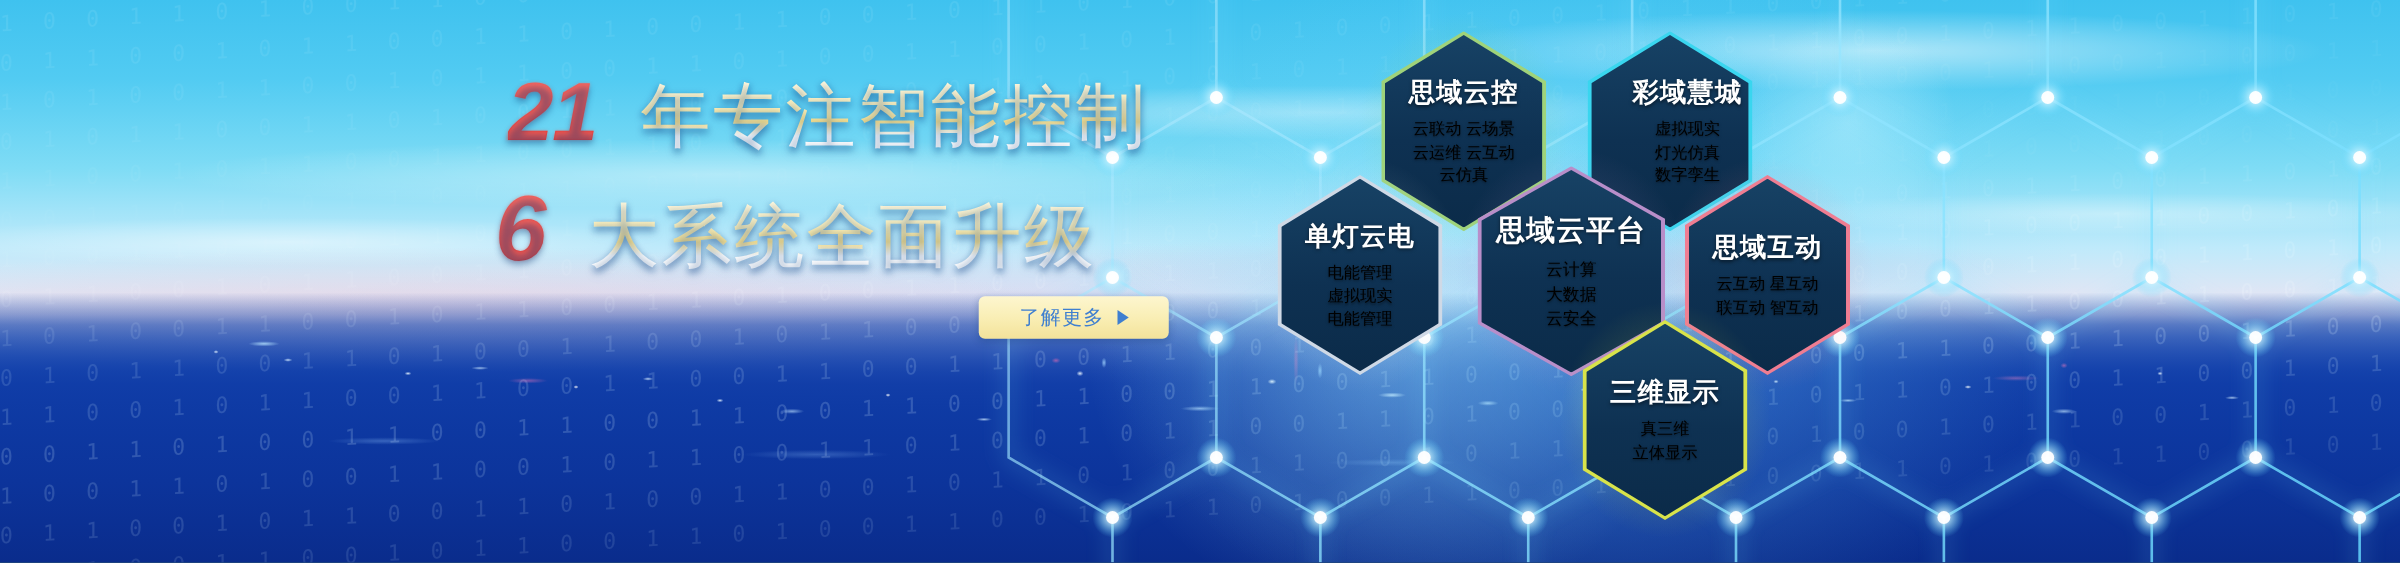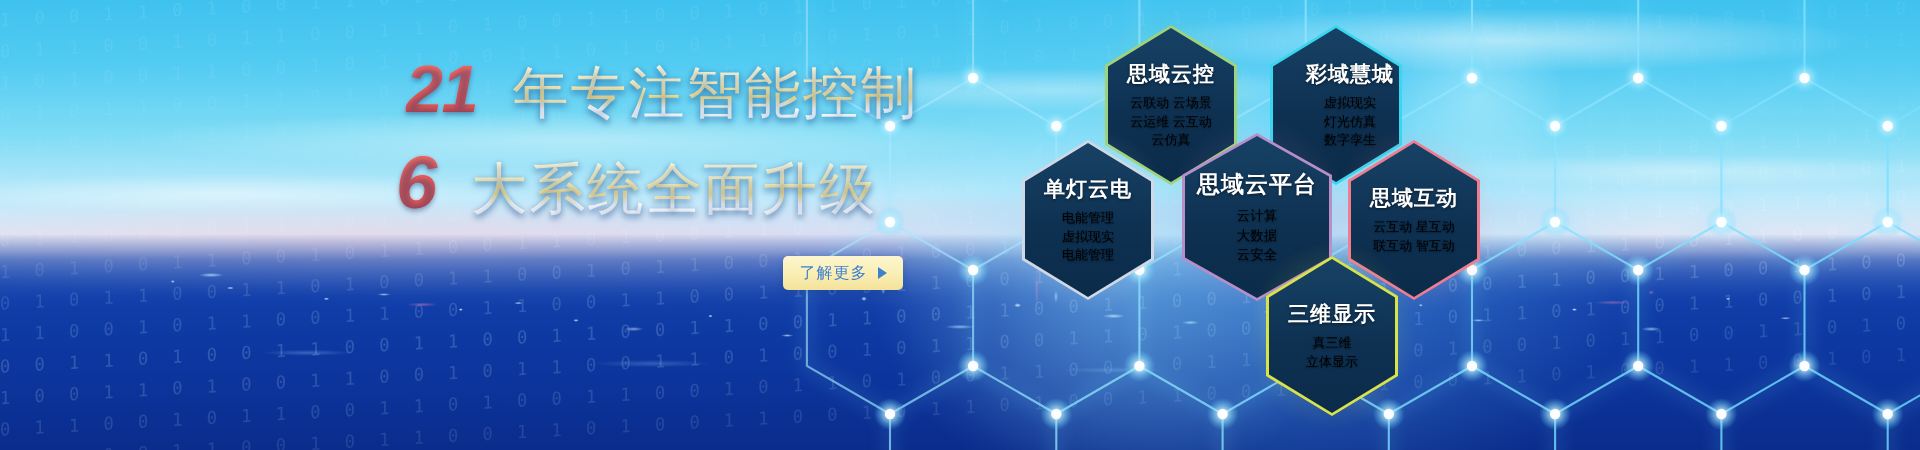--- a/index.html
+++ b/index.html
@@ -167,22 +167,22 @@
     margin-left:14px;
     background:linear-gradient(to bottom,#fff9e0 0%,#fdf0b8 38%,#f7e08e 58%,#ffffff 78%,#ffffff 100%);
     -webkit-background-clip:text;background-clip:text;
     -webkit-text-fill-color:transparent;
     text-shadow:0 3px 6px rgba(12,56,120,.35);
     filter:drop-shadow(0 2px 3px rgba(20,70,140,.35));
   }
 
   
   .cta{
-    position:absolute;left:783px;top:256px;
-    width:120px;height:34px;
+    position:absolute;left:783px;top:237px;
+    width:152px;height:34px;
     border-radius:5px;
     background:linear-gradient(to bottom,#fdf6cf 0%,#f9eeb4 52%,#f3e29a 100%);
     box-shadow:0 2px 6px rgba(10,50,110,.25);
     display:flex;align-items:center;justify-content:center;gap:10px;
     cursor:pointer;
   }
   .cta-label{
     font-size:16px;color:#3f7fd0;letter-spacing:1px;font-weight:normal;
   }
   .cta-arrow{

